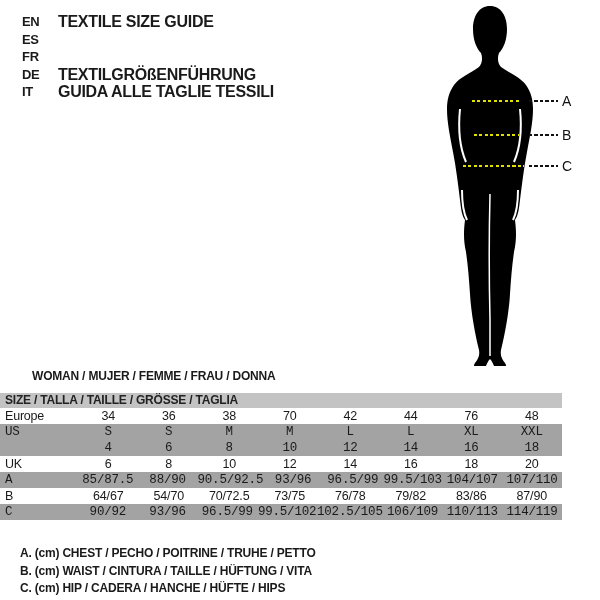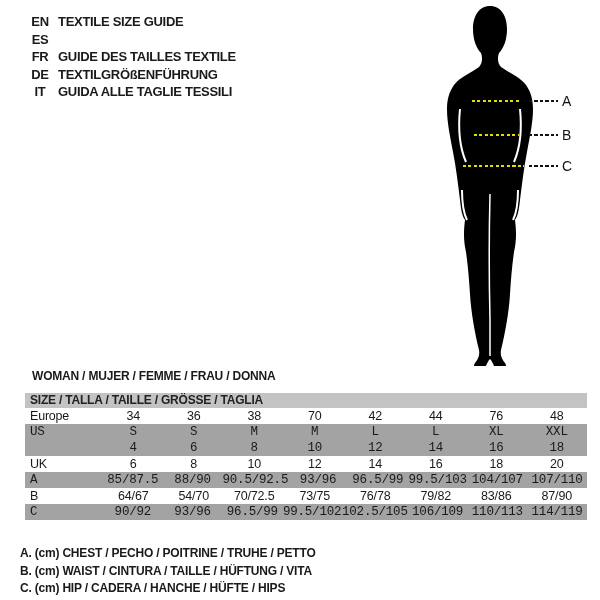--- a/index.html
+++ b/index.html
@@ -3,41 +3,41 @@
 <meta charset="utf-8">
 <style>
   html,body{margin:0;padding:0;background:#fff;}
   .page{
     position:relative;width:600px;height:600px;background:#ffffff;overflow:hidden;
     font-family:"Liberation Sans",sans-serif;color:#1a1a1a;
   }
   
   .lang-list{position:absolute;left:22px;top:13px;}
   .lang-row{display:flex;line-height:17.5px;}
-  .lang-code{width:36px;font-size:13px;font-weight:700;letter-spacing:-0.3px;text-align:center;}
-  .lang-label{font-size:13px;font-weight:700;letter-spacing:-0.3px;}
+  .lang-code{width:36px;font-size:13px;font-weight:700;letter-spacing:-0.3px;}
+  .lang-label{font-size:16px;font-weight:700;letter-spacing:-0.3px;}
   
   .figure-svg{position:absolute;left:412px;top:4px;width:156px;height:362px;}
   .mline{position:absolute;height:2px;}
   .mline.yellow{background:repeating-linear-gradient(90deg,#e0e000 0 3px,transparent 3px 5.5px);}
   .mline.black{background:repeating-linear-gradient(90deg,#111 0 3px,transparent 3px 5.5px);}
   .y-a{left:472px;top:100px;width:49px;}
   .b-a{left:529px;top:100px;width:29px;}
   .y-b{left:474px;top:134px;width:45px;}
   .b-b{left:529px;top:134px;width:29px;}
   .y-c{left:463px;top:165px;width:61px;}
   .b-c{left:529px;top:165px;width:29px;}
   .mlabel{position:absolute;font-size:14px;color:#111;}
   .l-a{left:562px;top:93px;}
   .l-b{left:562px;top:127px;}
   .l-c{left:562px;top:158px;}
   
   .section-title{position:absolute;left:20px;top:369px;font-size:12px;font-weight:700;letter-spacing:-0.2px;margin-left:12px;}
   
-  .size-table{position:absolute;left:25px;top:393px;width:562px;}
+  .size-table{position:absolute;left:0;top:393px;width:562px;}
   .thead{
     background:#c3c3c3;height:15px;line-height:15px;padding-left:5px;
     font-size:12px;font-weight:700;letter-spacing:-0.2px;color:#222;
   }
   .trow{display:flex;height:16px;line-height:16px;font-size:12.5px;letter-spacing:-0.2px;}
   .trow.shaded{background:#a3a3a3;font-family:Liberation Mono, monospace;}
   .tlabel{width:78px;padding-left:5px;box-sizing:border-box;}
   .tcell{flex:1;text-align:center;}
   
   .legend{position:absolute;left:20px;top:545px;}
@@ -51,21 +51,20 @@
   <div class="lang-list">
     <div class="lang-row">
       <span class="lang-code">EN</span>
       <span class="lang-label">TEXTILE SIZE GUIDE</span>
     </div>
     <div class="lang-row">
       <span class="lang-code">ES</span>
     </div>
     <div class="lang-row">
       <span class="lang-code">FR</span>
-      <span class="lang-label">GUIDE DES TAILLES TEXTILE</span>
     </div>
     <div class="lang-row">
       <span class="lang-code">DE</span>
       <span class="lang-label">TEXTILGRÖßENFÜHRUNG</span>
     </div>
     <div class="lang-row">
       <span class="lang-code">IT</span>
       <span class="lang-label">GUIDA ALLE TAGLIE TESSILI</span>
     </div>
   </div>

